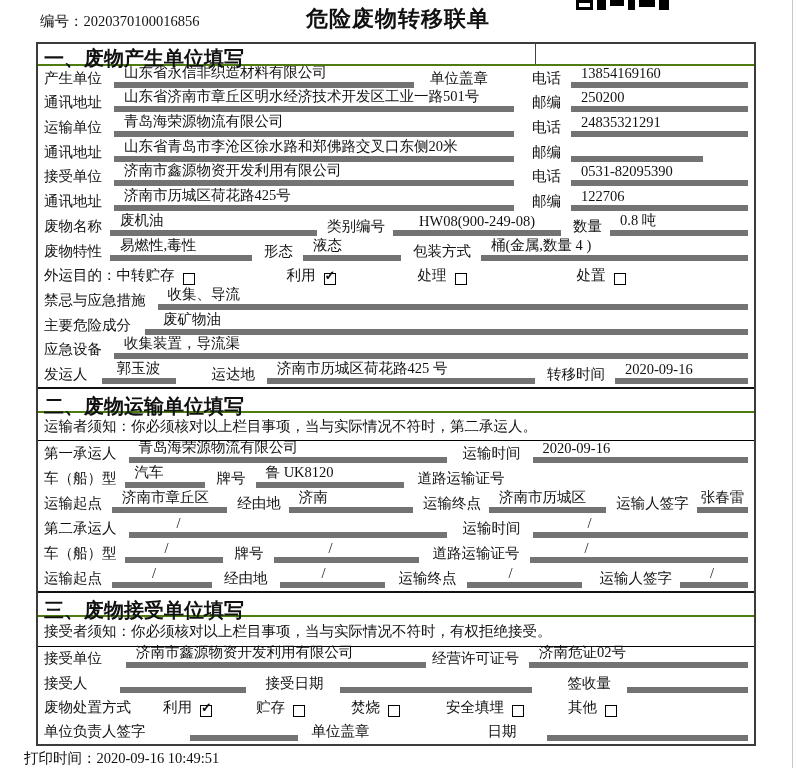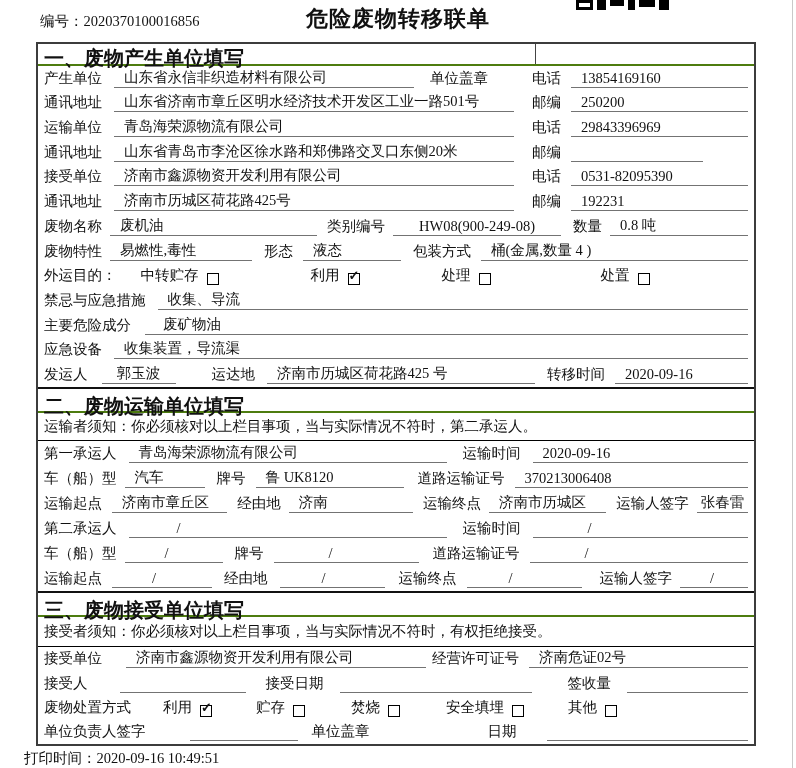--- a/index.html
+++ b/index.html
@@ -19,21 +19,21 @@
   .sec-title{position:relative;box-sizing:border-box;height:22px;padding:1px 6px 0 6px;
              font-weight:bold;border-bottom:2px solid #4d7c0f;font-size:20px;}
   .sec-title.bt{border-top:2px solid #111;height:26px;padding-top:4px;}
   .tick{position:absolute;left:497px;top:0;bottom:0;width:0;border-left:1px solid #444;}
   .notice{box-sizing:border-box;height:28px;display:flex;align-items:center;
           padding:0 6px;border-bottom:1px solid #000;}
   .row{display:flex;align-items:flex-end;box-sizing:border-box;height:24.7px;
        padding:0 6px 3px 6px;}
   .row2{height:25px;} .row3{height:24.3px;}
   .lb{white-space:nowrap;}
-  .v{box-sizing:border-box;border-bottom:1px solid #737373;padding:0 4px 0 10px;
+  .v{box-sizing:border-box;border-bottom:6px solid #737373;padding:0 4px 0 10px;
      white-space:nowrap;overflow:hidden;}
   .vc{text-align:center;padding-left:4px;}
   .fill{flex:1 1 auto;min-width:0;}
   .rt{width:216px;flex-shrink:0;display:flex;align-items:flex-end;}
   .rt .lb{margin-right:10px;}
   .opt{display:flex;align-items:flex-end;white-space:nowrap;}
   .cb{position:relative;display:inline-block;width:12px;height:12px;margin-left:8px;
       border:1px solid #000;box-sizing:border-box;background:#fff;}
   .ck{position:absolute;left:0px;top:-5px;font-size:13px;font-weight:bold;line-height:13px;}
   .footer{position:absolute;left:24px;top:749px;font-size:14.5px;}
@@ -77,21 +77,21 @@
           <span class="lb">邮编</span>
           <span class="v fill">250200</span>
         </span>
     </div>
 
     <div class="row">
       <span class="lb">运输单位</span>
       <span class="v fill" style="margin-left:12px;margin-right:18px">青岛海荣源物流有限公司</span>
       <span class="rt">
           <span class="lb">电话</span>
-          <span class="v fill">29843396969</span>
+          <span class="v fill">24835321291</span>
         </span>
     </div>
 
     <div class="row">
       <span class="lb">通讯地址</span>
       <span class="v fill" style="margin-left:12px;margin-right:18px">山东省青岛市李沧区徐水路和郑佛路交叉口东侧20米</span>
       <span class="rt">
           <span class="lb">邮编</span>
           <span class="v fill" style="margin-right:45px"></span>
         </span>
@@ -104,21 +104,21 @@
           <span class="lb">电话</span>
           <span class="v fill">0531-82095390</span>
         </span>
     </div>
 
     <div class="row">
       <span class="lb">通讯地址</span>
       <span class="v fill" style="margin-left:12px;margin-right:18px">济南市历城区荷花路425号</span>
       <span class="rt">
           <span class="lb">邮编</span>
-          <span class="v fill">192231</span>
+          <span class="v fill">122706</span>
         </span>
     </div>
 
     <div class="row">
       <span class="lb">废物名称</span>
       <span class="v" style="width:207px;margin-left:8px">废机油</span>
       <span class="lb" style="margin-left:10px">类别编号</span>
       <span class="v vc" style="width:168px;margin-left:8px">HW08(900-249-08)</span>
       <span class="lb" style="margin-left:12px">数量</span>
       <span class="v fill" style="margin-left:8px">0.8 吨</span>
@@ -128,21 +128,21 @@
       <span class="lb">废物特性</span>
       <span class="v" style="width:142px;margin-left:8px">易燃性,毒性</span>
       <span class="lb" style="margin-left:12px">形态</span>
       <span class="v" style="width:98px;margin-left:10px">液态</span>
       <span class="lb" style="margin-left:12px">包装方式</span>
       <span class="v fill" style="margin-left:10px">桶(金属,数量 4 )</span>
     </div>
 
     <div class="row">
       <span class="lb">外运目的：</span>
-      <span class="opt" style="margin-left:24px">
+      <span class="opt" style="">
           <span>中转贮存</span>
           <span class="cb">
             <span class="ck"></span>
           </span>
         </span>
       <span class="opt" style="margin-left:92px">
           <span>利用</span>
           <span class="cb">
             <span class="ck">✓</span>
           </span>
@@ -194,21 +194,20 @@
       <span class="lb" style="margin-left:16px">运输时间</span>
       <span class="v fill" style="margin-left:12px">2020-09-16</span>
     </div>
 
     <div class="row row2">
       <span class="lb">车（船）型</span>
       <span class="v" style="width:80px;margin-left:8px">汽车</span>
       <span class="lb" style="margin-left:12px">牌号</span>
       <span class="v" style="width:148px;margin-left:10px">鲁 UK8120</span>
       <span class="lb" style="margin-left:14px">道路运输证号</span>
-      <span class="v fill" style="margin-left:10px">370213006408</span>
     </div>
 
     <div class="row row2">
       <span class="lb">运输起点</span>
       <span class="v" style="width:116px;margin-left:10px">济南市章丘区</span>
       <span class="lb" style="margin-left:10px">经由地</span>
       <span class="v" style="width:125px;margin-left:8px">济南</span>
       <span class="lb" style="margin-left:10px">运输终点</span>
       <span class="v" style="width:118px;margin-left:8px">济南市历城区</span>
       <span class="lb" style="margin-left:10px">运输人签字</span>

